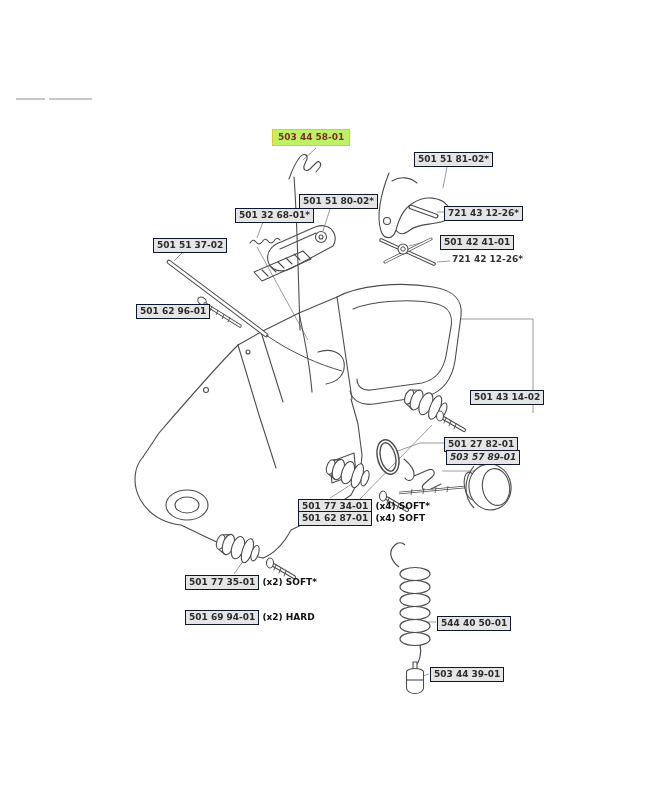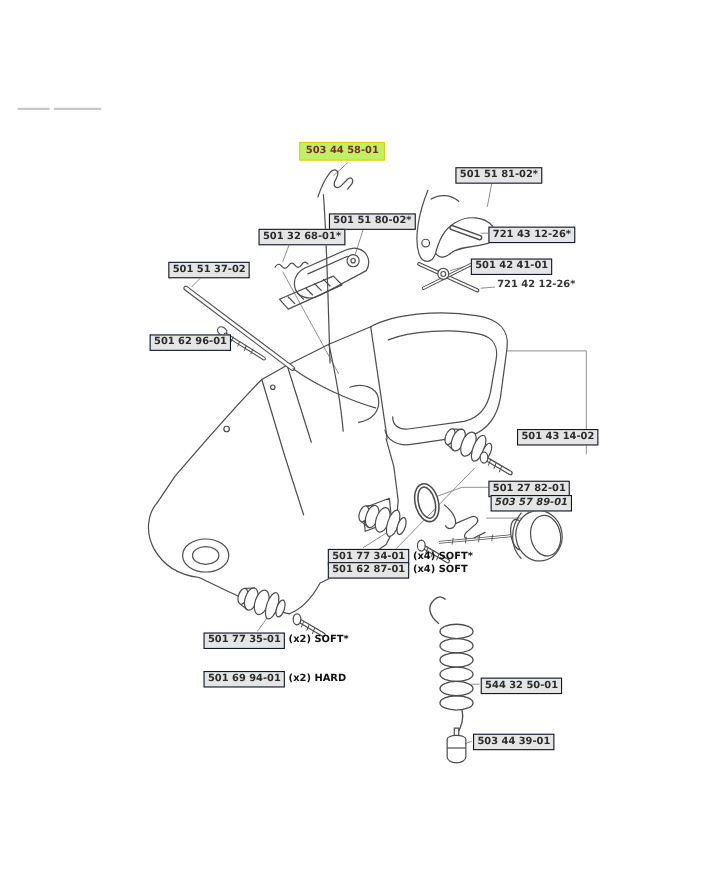--- a/index.html
+++ b/index.html
@@ -211,21 +211,21 @@
   </div>
 
   <div class="plabel" style="left:299px; top:194px;">
     <span class="pbox">501 51 80-02*</span>
   </div>
 
   <div class="plabel" style="left:235px; top:208px;">
     <span class="pbox">501 32 68-01*</span>
   </div>
 
-  <div class="plabel" style="left:428px; top:235px;">
+  <div class="plabel" style="left:440px; top:235px;">
     <span class="pbox">501 42 41-01</span>
   </div>
 
   <div class="plabel" style="left:452px; top:255px;">
     <span class="pplain">721 42 12-26*</span>
   </div>
 
   <div class="plabel" style="left:153px; top:238px;">
     <span class="pbox">501 51 37-02</span>
   </div>
@@ -256,20 +256,20 @@
 
   <div class="plabel" style="left:185px; top:575px;">
     <span class="pbox">501 77 35-01</span><span class="psuffix">(x2) SOFT*</span>
   </div>
 
   <div class="plabel" style="left:185px; top:587px;margin-top:23px;">
     <span class="pbox">501 69 94-01</span><span class="psuffix">(x2) HARD</span>
   </div>
 
   <div class="plabel" style="left:437px; top:616px;">
-    <span class="pbox">544 32 50-01</span>
+    <span class="pbox">544 40 50-01</span>
   </div>
 
   <div class="plabel" style="left:430px; top:667px;">
     <span class="pbox">503 44 39-01</span>
   </div>
 
 </div>
 
 </body></html>

